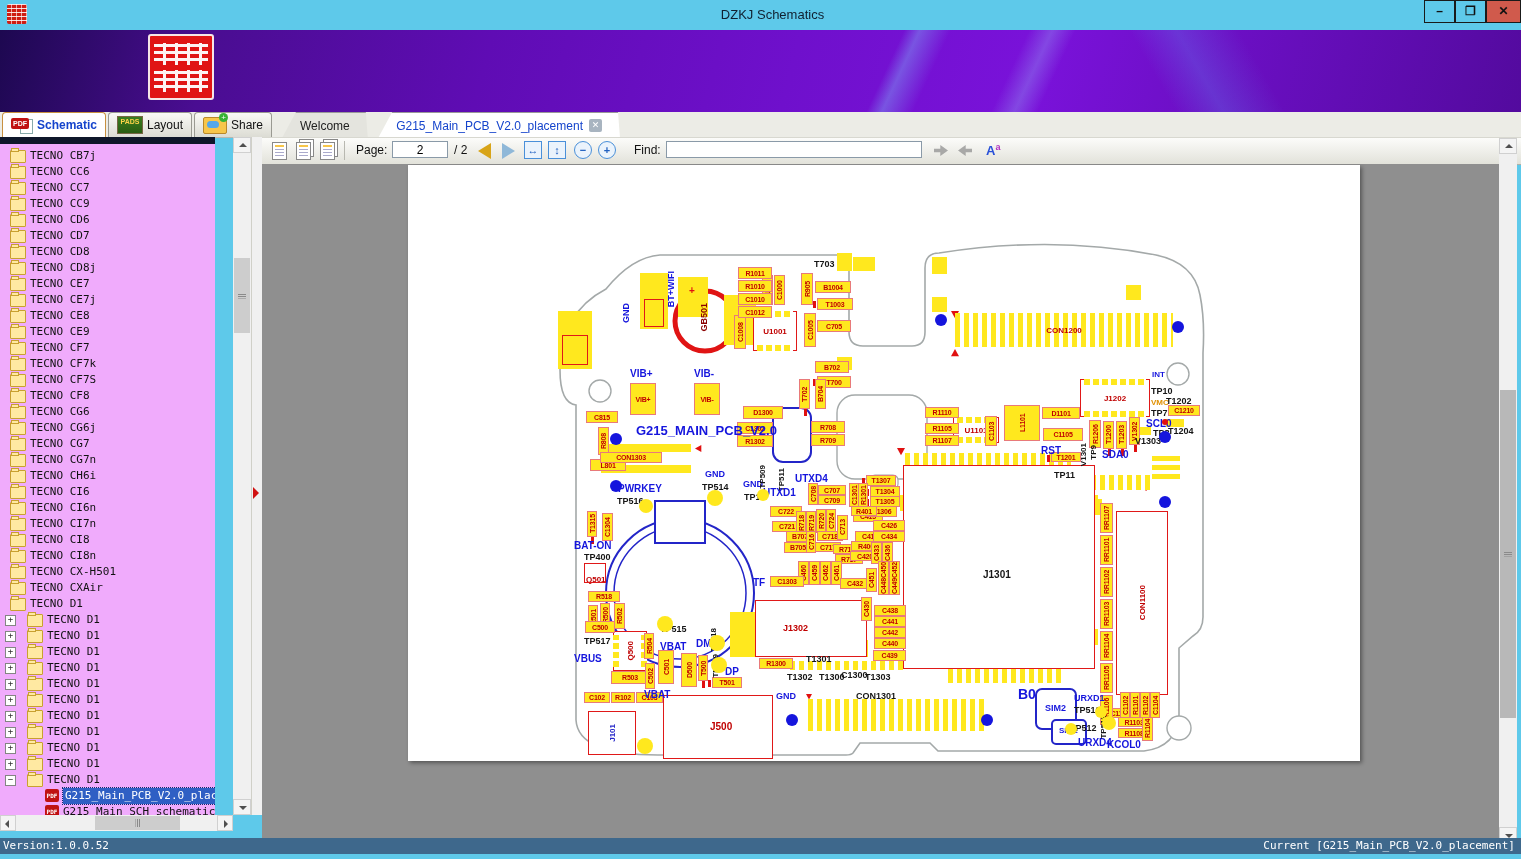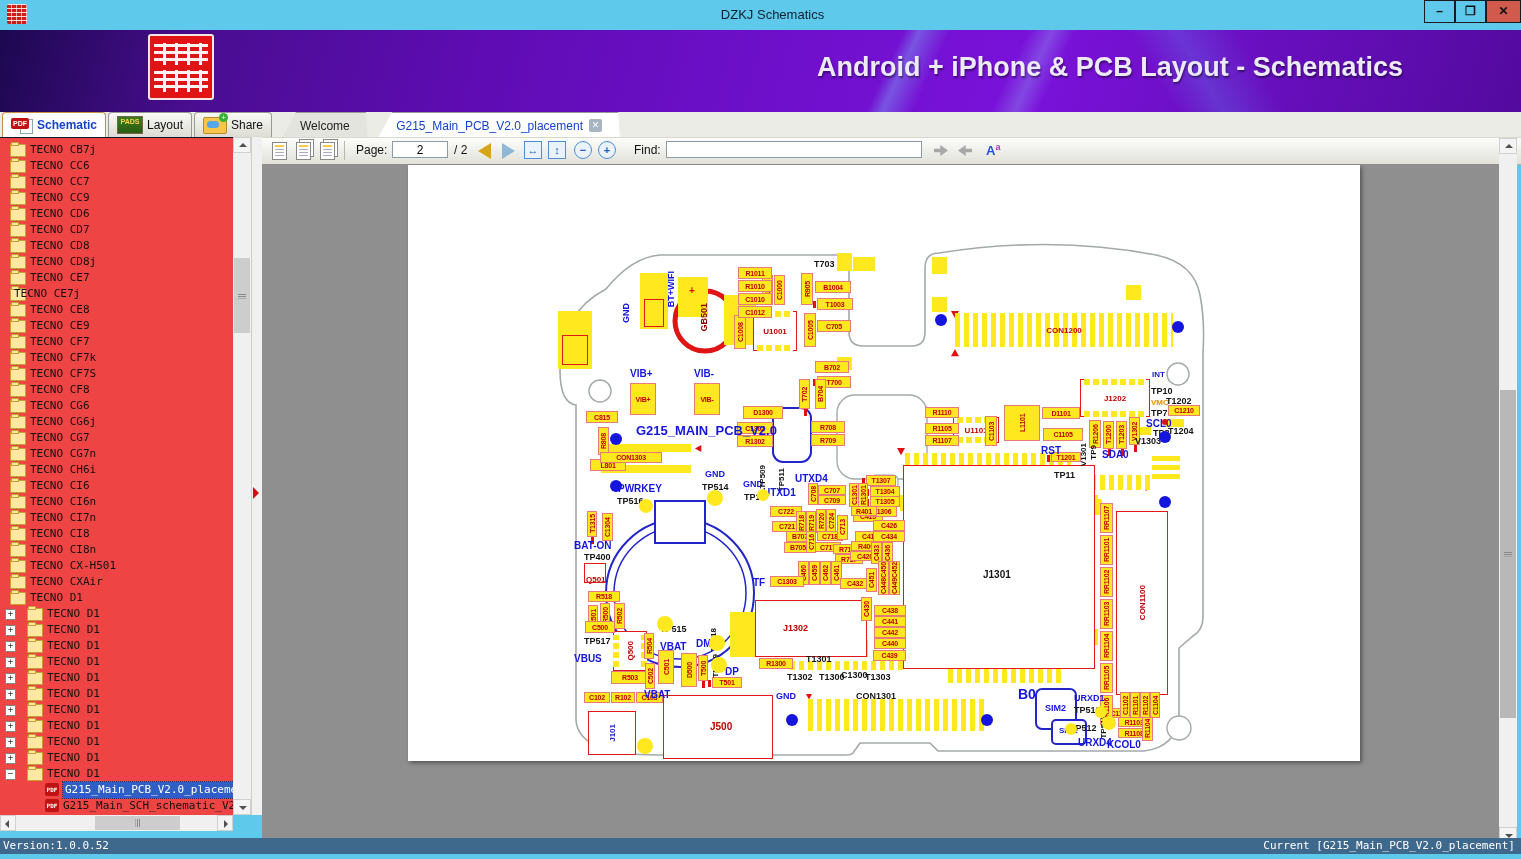--- a/index.html
+++ b/index.html
@@ -51,21 +51,21 @@
      font-size:7px;font-weight:bold;padding:2px 2px;border-radius:2px;}
   .icon-pads{width:24px;height:16px;background:linear-gradient(#3a7d1e,#2a5c12);border:1px solid #764;
      color:#ffd24a;font-size:7px;font-weight:bold;text-align:center;line-height:9px;}
   .icon-share{width:22px;height:15px;position:relative;background:#f7c64a;border:1px solid #b9882a;border-radius:2px;}
   .icon-share:before{content:"";position:absolute;left:3px;top:3px;width:12px;height:7px;background:#53a7ea;border-radius:4px;}
   .icon-share:after{content:"+";position:absolute;right:-2px;top:-5px;color:#fff;background:#35b335;
      width:9px;height:9px;font-size:8px;line-height:9px;text-align:center;border-radius:50%;}
   .tab-close{width:13px;height:13px;background:#a8b4c0;color:#fff;font-size:9px;line-height:13px;
      text-align:center;border-radius:2px;}
   
-  #sidebar{left:0;top:137px;width:233px;height:678px;background:#ef4444;overflow:hidden;border-top:1px solid #0f172a;}
+  #sidebar{left:0;top:137px;width:215px;height:678px;background:#f0abfc;overflow:hidden;border-top:7px solid #0f172a;}
   .trow{position:absolute;left:0;width:233px;height:16px;line-height:16px;font-size:11px;
      font-family:"DejaVu Sans Mono",monospace;color:#111;white-space:nowrap;}
   .t-folder{position:absolute;width:14px;height:11px;top:2px;background:#ffe9a2;border:1px solid #c8a030;border-radius:1px;}
   .t-folder:before{content:"";position:absolute;left:0;top:-3px;width:6px;height:2px;background:#ffe9a2;border:1px solid #c8a030;}
   .t-exp{position:absolute;width:9px;height:9px;top:3px;background:#fff;border:1px solid #848484;
      font-size:9px;line-height:7px;text-align:center;color:#333;}
   .t-pdf{position:absolute;width:14px;height:13px;top:1px;background:#c01212;border-radius:2px;
      color:#fff;font-size:6px;font-weight:bold;text-align:center;line-height:13px;}
   .t-label{position:absolute;top:0;}
   .t-label.sel{background:#2f5fc4;color:#fff;outline:1px dotted #10306a;padding:0 2px;}
@@ -145,21 +145,20 @@
   <div id="btn-min" class="abs winbtn">–</div>
   <div id="btn-max" class="abs winbtn">❐</div>
   <div id="btn-close" class="abs winbtn">✕</div>
 </div>
 
 <div id="banner" class="abs">
   <div id="banner-logo" class="abs" title="">
     <div class="cjk-row"></div>
       <div class="cjk-row"></div>
   </div>
-  <div id="banner-tagline" class="abs">Android + iPhone &amp; PCB Layout - Schematics</div>
 </div>
 
 <div id="tabbar" class="abs">
     <div class="maintab abs active" style="left: 2px;">
       <span class="icon-pdf"></span>
       <span>Schematic</span>
     </div>
     <div class="maintab abs" style="left: 108px;">
       <span class="icon-pads">PADS</span>
       <span>Layout</span>
@@ -209,21 +208,21 @@
     <div class="trow" style="top: 116px;">
       <div class="t-folder" style="left: 10px;"></div>
       <span class="t-label" style="left: 30px;">TECNO CD8j</span>
     </div>
     <div class="trow" style="top: 132px;">
       <div class="t-folder" style="left: 10px;"></div>
       <span class="t-label" style="left: 30px;">TECNO CE7</span>
     </div>
     <div class="trow" style="top: 148px;">
       <div class="t-folder" style="left: 10px;"></div>
-      <span class="t-label" style="left: 14px;">TECNO CE7j</span>
+      <span class="t-label" style="left: 30px;">TECNO CE7j</span>
     </div>
     <div class="trow" style="top: 164px;">
       <div class="t-folder" style="left: 10px;"></div>
       <span class="t-label" style="left: 30px;">TECNO CE8</span>
     </div>
     <div class="trow" style="top: 180px;">
       <div class="t-folder" style="left: 10px;"></div>
       <span class="t-label" style="left: 30px;">TECNO CE9</span>
     </div>
     <div class="trow" style="top: 196px;">

